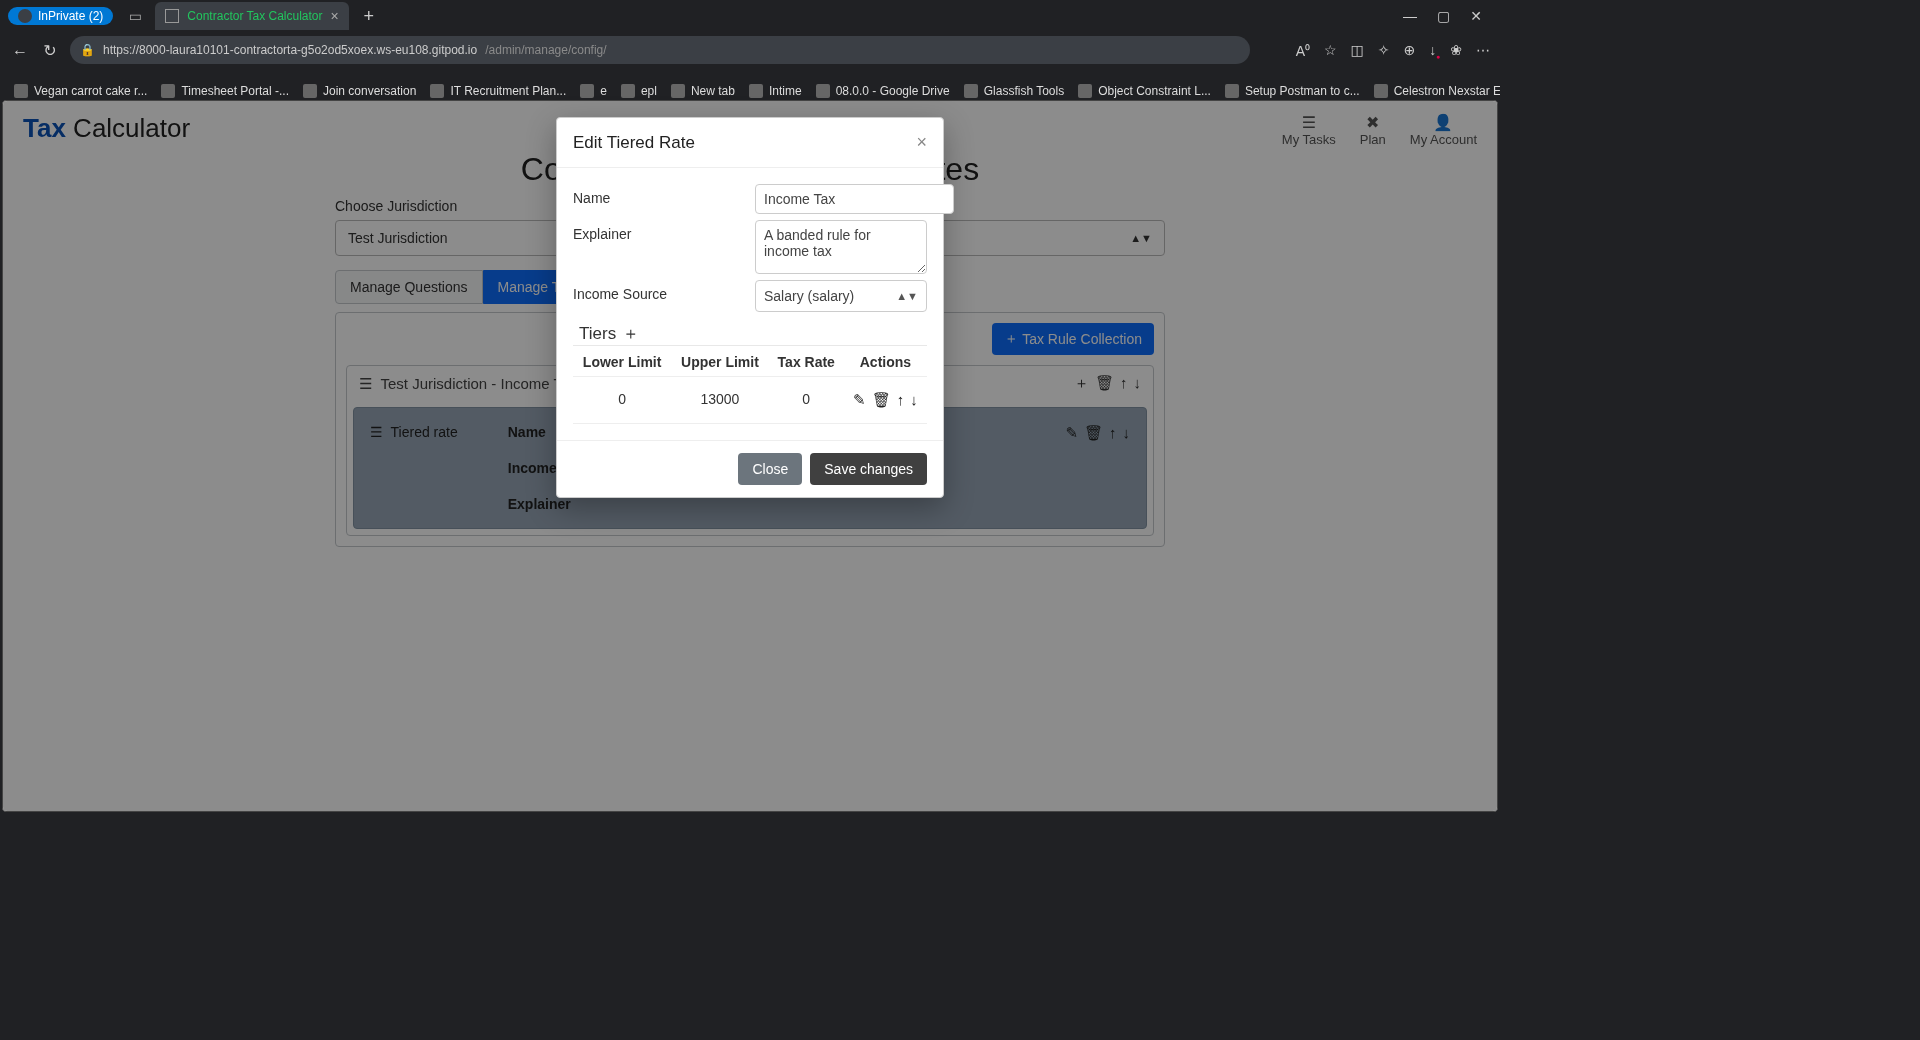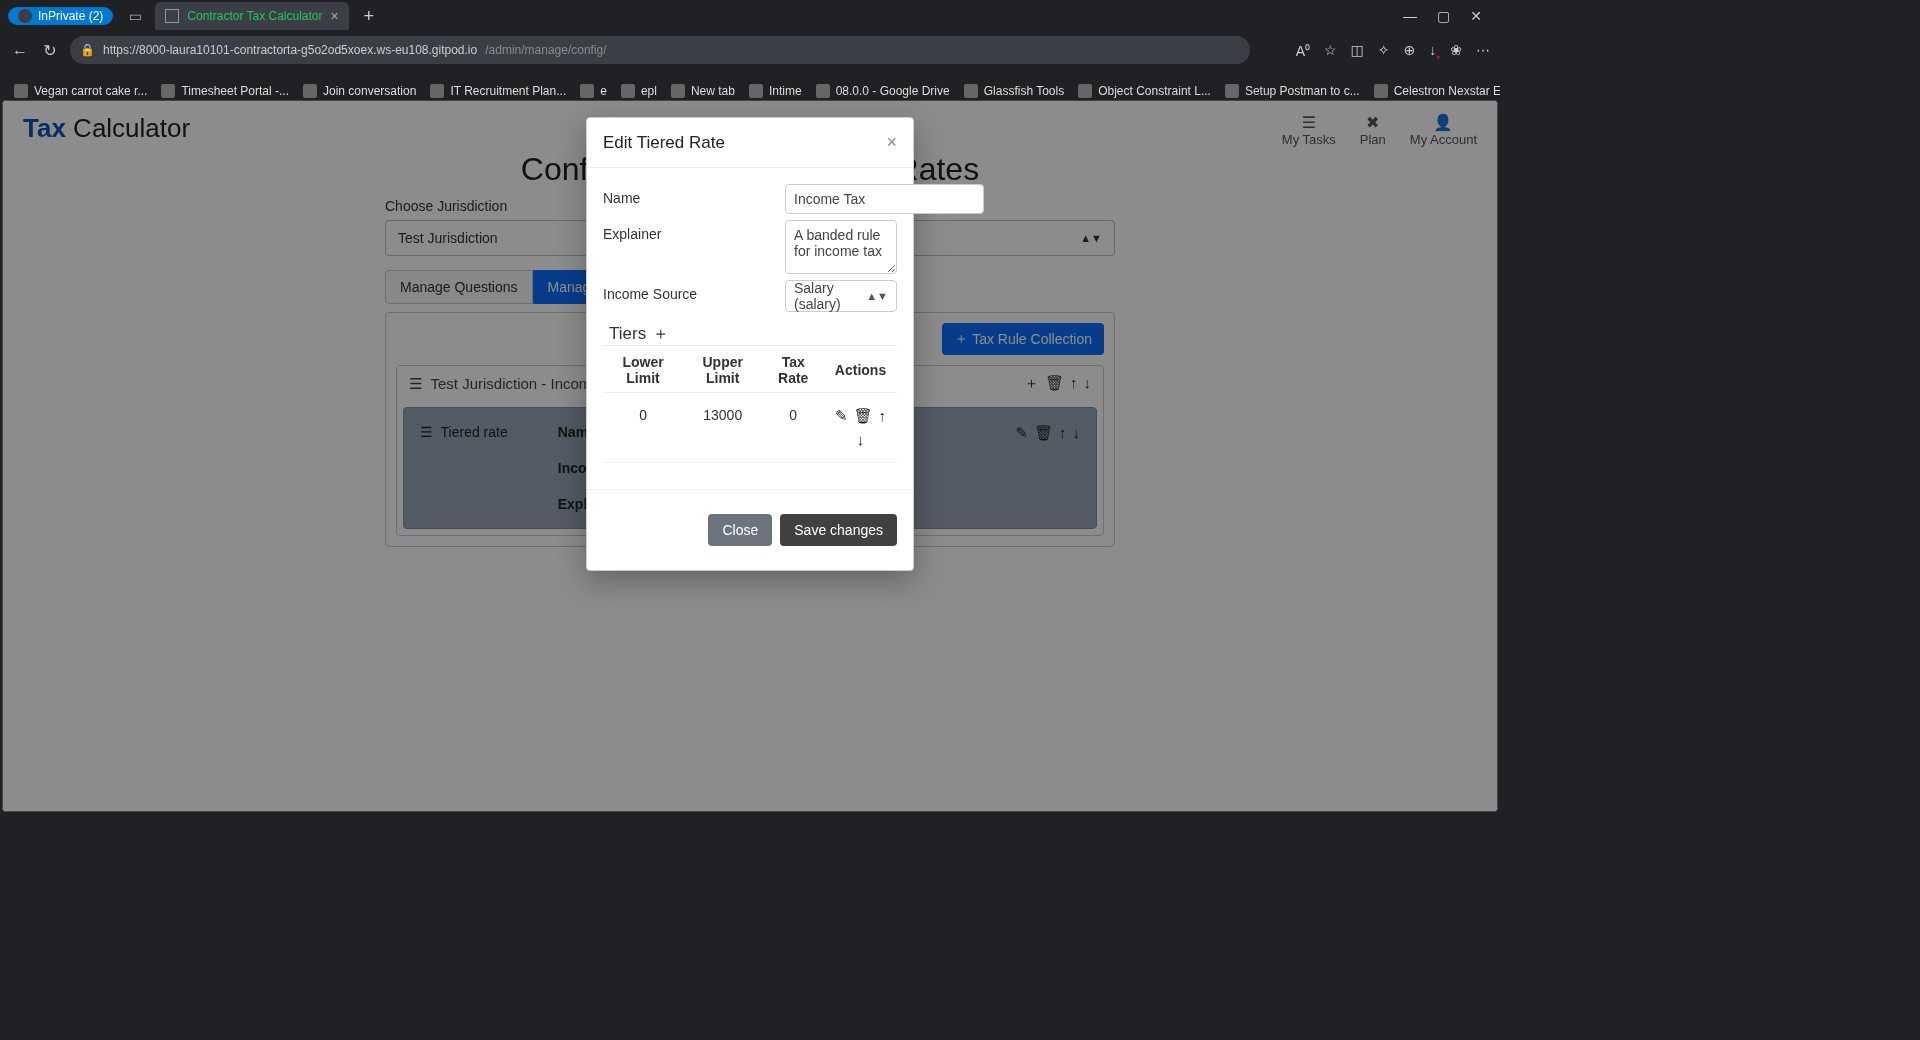--- a/index.html
+++ b/index.html
@@ -29,21 +29,21 @@
 
 
 .page-container { background:#fff; border:1px solid #444; height: 712px; margin:2px; border-radius:4px; position:relative; padding: 12px 20px; font-family: "Segoe UI", Arial, sans-serif; color:#333;}
 .page-header { display:flex; align-items:flex-start; }
 .brand { font-size:26px; color:#222;}
 .brand .bold { font-weight:700; color:#0b53b7;}
 .header-nav { margin-left:auto; display:flex; gap:24px; text-align:center; color:#555;}
 .header-nav .item { font-size:13px;}
 .header-nav .item .icn { font-size:16px; display:block;}
 .page-title { text-align:center; font-size:32px; margin-top:4px; color:#222;}
-.content-wrap { width: 730px; margin: 10px auto 0;}
+.content-wrap { width: 830px; margin: 10px auto 0;}
 .label { font-size:14px; color:#333; margin:10px 0 6px;}
 .select-box { border:1px solid #bbb; border-radius:4px; height:36px; display:flex; align-items:center; padding:0 12px; color:#333; justify-content:space-between;}
 .tabs-nav { margin-top:14px; display:flex;}
 .tabs-nav .tabbtn { border:1px solid #c5c9cd; background:#f6f7f8; padding:8px 14px; font-size:14px; color:#333; border-radius:4px 0 0 4px;}
 .tabs-nav .tabbtn.active { background:#0d6efd; color:#fff; border-color:#0d6efd; border-radius:0 4px 4px 0;}
 .panel { border:1px solid #c5c9cd; border-radius:4px; margin-top:8px; padding:10px; }
 .panel-top { display:flex; justify-content:flex-end; }
 .btn-primary { background:#0d6efd; color:#fff; border:none; border-radius:4px; padding:7px 12px; font-size:14px; display:flex; align-items:center; gap:4px; cursor:pointer;}
 .collection { border:1px solid #c5c9cd; border-radius:4px; margin-top:10px;}
 .collection-head { display:flex; align-items:center; padding:8px 12px; color:#444; font-size:15px; gap:8px;}
@@ -51,38 +51,38 @@
 .rate-box { margin:6px; background:#97a7b7; border:1px solid #8293a3; border-radius:4px; padding:16px; display:flex; gap:50px; color:#222;}
 .rate-left { display:flex; gap:8px; align-items:flex-start;}
 .rate-fields { display:flex; flex-direction:column; gap:20px;}
 .rate-fields .f { font-weight:700; }
 .rate-actions { margin-left:auto; display:flex; gap:6px; font-size:15px;}
 
 
 .backdrop { position:absolute; inset:0; background:rgba(0,0,0,.45); border-radius:4px;}
 
 
-.modal { position:absolute; top:16px; left:50%; transform:translateX(-50%); width:328px; background:#fff; border:1px solid #ccc; border-radius:4px; box-shadow:0 10px 30px rgba(0,0,0,.3); display:flex; flex-direction:column;}
+.modal { position:absolute; top:16px; left:50%; transform:translateX(-50%); width:388px; background:#fff; border:1px solid #ccc; border-radius:4px; box-shadow:0 10px 30px rgba(0,0,0,.3); display:flex; flex-direction:column;}
 .modal-head { display:flex; align-items:center; padding:14px 16px; border-bottom:1px solid #eee;}
 .modal-head h3 { font-size:17px; font-weight:500; color:#222;}
 .modal-head .x { margin-left:auto; color:#888; font-size:18px; cursor:pointer;}
 .modal-body { padding:10px 16px 16px; }
 .form-row { display:flex; align-items:flex-start; gap:12px; margin-top:6px;}
 .form-row label { flex:0 0 170px; font-size:14px; color:#333; padding-top:6px;}
 .form-row input[type=text], .form-row textarea, .form-row .select { flex:1; border:1px solid #ccc; border-radius:4px; padding:6px 8px; font:inherit; font-size:14px; color:#444;}
 .form-row textarea { resize:both; height:54px;}
 .form-row .select { display:flex; justify-content:space-between; align-items:center; height:32px; position:relative;}
 .select-caret{font-size:11px;color:#555;}
 .tiers-head { margin-top:10px; border-bottom:1px solid #e8e8e8; }
 .tiers-head h4 { font-size:17px; font-weight:500; display:inline-flex; align-items:center; gap:6px; margin-left:6px;}
 .tbl { width:100%; border-collapse:collapse; margin-top:2px; font-size:14px;}
 .tbl th { font-weight:700; padding:6px 6px; text-align:center; border-bottom:1px solid #eee;}
 .tbl td { padding:14px 6px; text-align:center; border-bottom:1px solid #eee; vertical-align:top;}
 .row-actions { display:flex; gap:6px; justify-content:center; font-size:15px; flex-wrap:wrap; color:#222;}
-.modal-foot { padding:24px 16px; border-top:1px solid #eee; display:flex; justify-content:flex-end; gap:8px;margin-top:10px;}
+.modal-foot { padding:12px 16px; border-top:1px solid #eee; display:flex; justify-content:flex-end; gap:8px;}
 .btn-secondary { background:#6c757d; color:#fff; border:none; border-radius:4px; padding:8px 14px; font-size:14px; cursor:pointer;}
 .btn-save { background:#404040; color:#fff; border:none; border-radius:4px; padding:8px 14px; font-size:14px; cursor:pointer;}
 .ico-dl { position:relative;}
 .ico-dl::after{content:"●"; color:#d04; font-size:7px; position:absolute; right:-4px; bottom:-2px;}
 </style>
 </head>
 <body>
 
 <div class="browser-top">
   <div class="tabs-row">

